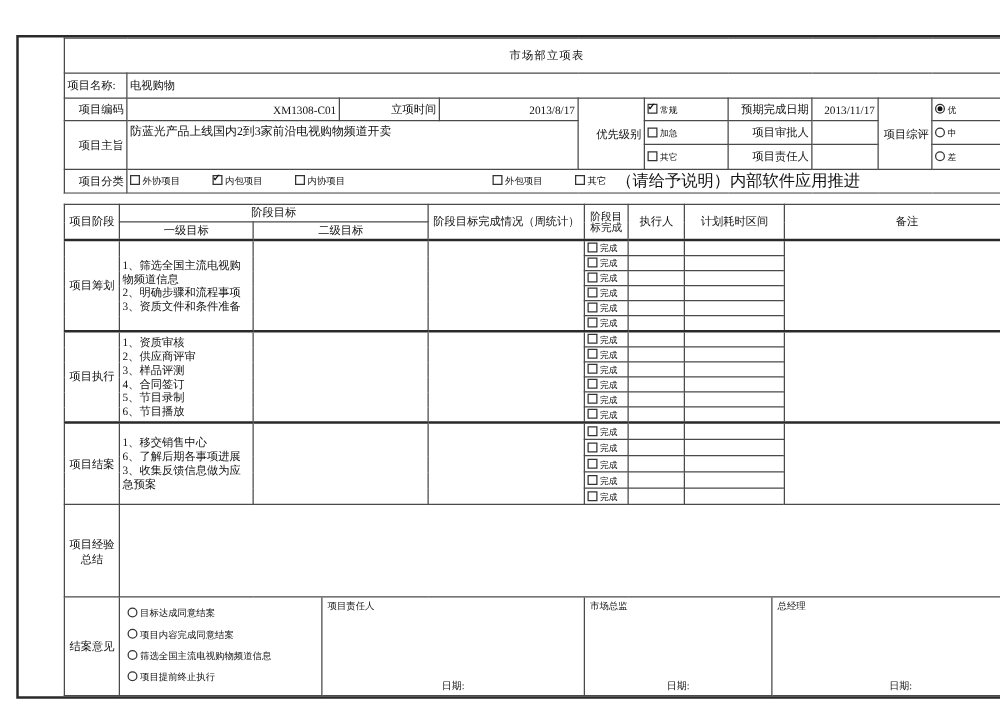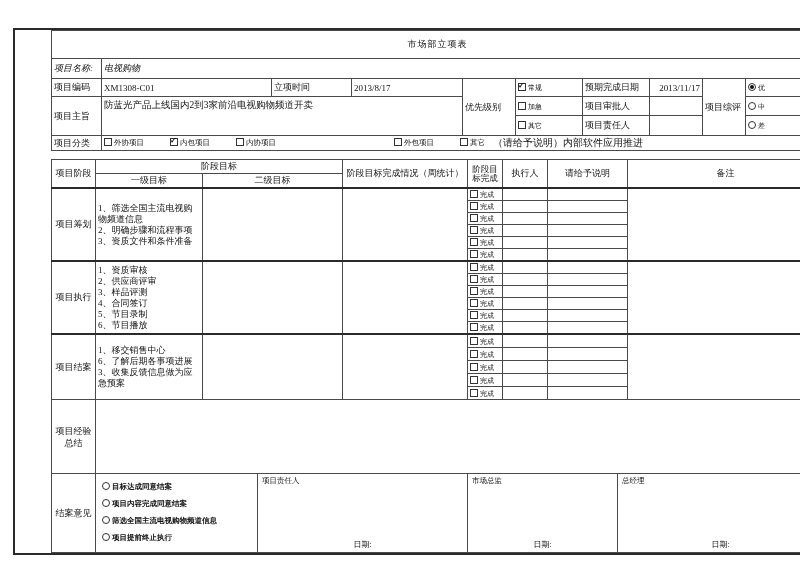--- a/index.html
+++ b/index.html
@@ -2,56 +2,56 @@
 <html><head>
 <meta charset="utf-8">
 <style>
   html,body{margin:0;padding:0;background:#fff;}
   body{width:800px;height:566px;position:relative;font-family:"Liberation Serif","DejaVu Serif",serif;color:#111;}
   .form{position:absolute;left:13px;top:28px;width:772px;border:2px solid #2a2a2a;padding-left:36px;}
   table.t{border-collapse:collapse;table-layout:fixed;width:772px;}
   table.t td,table.t th{border:1px solid #4a4a4a;padding:0 2px;font-weight:normal;font-size:9px;overflow:hidden;}
   .title-cell{height:27px;text-align:center;font-weight:bold;font-size:12px;letter-spacing:1px;}
   .lbl{font-size:8.5px;text-align:left;padding-left:1px;}
-  .name-row td{height:19px;font-style:italic;}
+  .name-row td{height:19px;}
   .name-val{font-size:9.5px;padding-left:4px;}
-  .ctr{text-align:left;}
+  .ctr{text-align:right;}
   .rt{text-align:right;padding-right:3px;}
   .top-r1 td{height:17px;}
   .top-r2 td{height:18px;}
   .top-r3 td{height:19px;}
   .cb{display:inline-block;width:6px;height:6px;border:1px solid #333;position:relative;vertical-align:-1px;margin-right:2px;background:#fff;}
   .cb.on::after{content:"✓";position:absolute;left:-1px;top:-3px;font-size:8px;font-weight:bold;color:#111;}
   .rb{display:inline-block;width:6px;height:6px;border:1px solid #333;border-radius:50%;position:relative;vertical-align:-1px;margin-right:2px;background:#fff;}
   .rb.on::after{content:"";position:absolute;left:1px;top:1px;width:4px;height:4px;border-radius:50%;background:#111;}
   .opt{font-size:7px;white-space:nowrap;}
   .cat-row td{height:13px;}
   .cat-wrap{display:flex;align-items:center;font-size:7.5px;}
   .cat-opt{white-space:nowrap;margin-right:26px;}
   .cat-opt.gap{margin-left:92px;}
-  .cat-note{font-size:10px;white-space:nowrap;margin-left:2px;}
+  .cat-note{font-size:13px;white-space:nowrap;margin-left:2px;}
   .spacer{height:8px;background:#fff;}
   .stage th{text-align:center;}
   .h1 td,.h1 th{height:13px;}
   .h2 td,.h2 th{height:13px;}
   .goals-cell{font-size:9px;line-height:11px;white-space:pre-line;vertical-align:middle;padding:1px 3px;}
   .stage-cell{text-align:center;font-size:9.5px;margin-top:40px;}
   .done-cell{padding-left:2px;}
   .cb-label{font-size:7px;}
   tr.mini td{height:10px;}
   tr.mini.s2 td{height:11px;}
   tr.mini.s3 td{height:12px;}
   tr.section-start td{border-top:2px solid #2a2a2a;}
   .summary-row td{height:73px;border-top:2px solid #2a2a2a;}
   .summary-lbl{text-align:center;font-size:9px;line-height:12px;}
   table.closing td{border-top:none;vertical-align:top;}
   .closing-row td{height:78px;}
   .close-lbl{text-align:center;vertical-align:middle !important;font-size:9.5px;}
   .radio-list{display:flex;flex-direction:column;gap:7px;padding:8px 0 0 4px;}
-  .radio-list .opt{font-size:7.5px;font-weight:bold;}
+  .radio-list .opt{font-size:7.5px;}
   .sig-cell{position:relative;}
   .sig-title{font-size:7.5px;padding:2px 0 0 2px;}
   .sig-date{position:absolute;bottom:2px;left:50%;transform:translateX(-50%);font-size:8px;}
 </style>
 </head>
 <body>
 
 <div class="form">
 
   <table class="t top">
@@ -142,21 +142,21 @@
         <col style="width:80px">
         <col style="width:196px">
     </colgroup>
     <thead>
       <tr class="h1">
         <th rowspan="2">项目阶段</th>
         <th colspan="2">阶段目标</th>
         <th rowspan="2">阶段目标完成情况（周统计）</th>
         <th rowspan="2" style="font-size:8.5px;line-height:9px;">阶段目标完成</th>
         <th rowspan="2">执行人</th>
-        <th rowspan="2">请给予说明</th>
+        <th rowspan="2">计划耗时区间</th>
         <th rowspan="2">备注</th>
       </tr>
       <tr class="h2">
         <th>一级目标</th>
         <th>二级目标</th>
       </tr>
     </thead>
     <tbody>
         <tr class="mini s1 section-start">
           <td class="stage-cell" rowspan="6">项目筹划</td>

